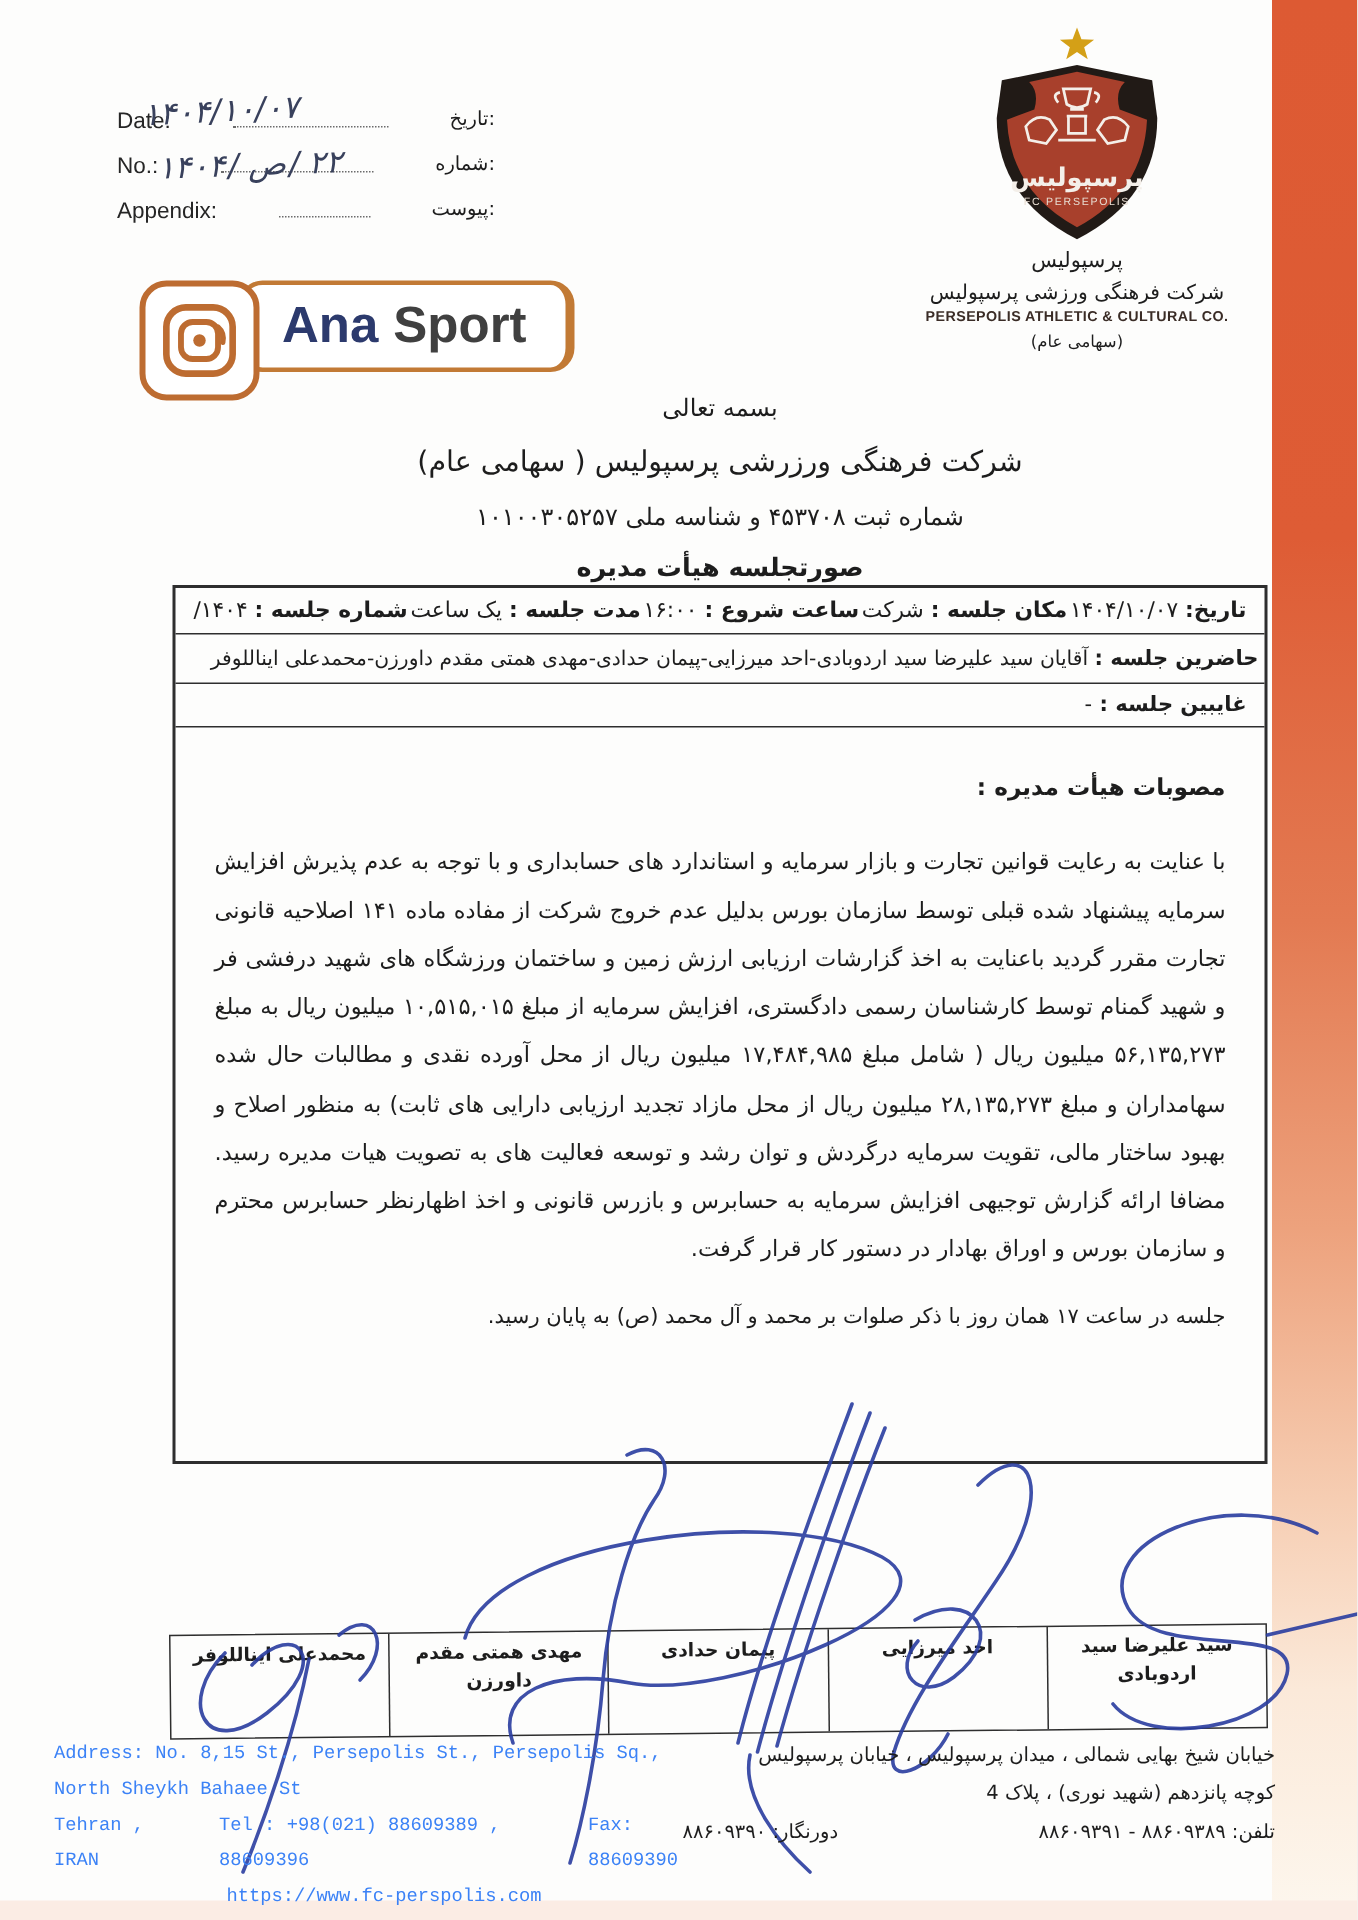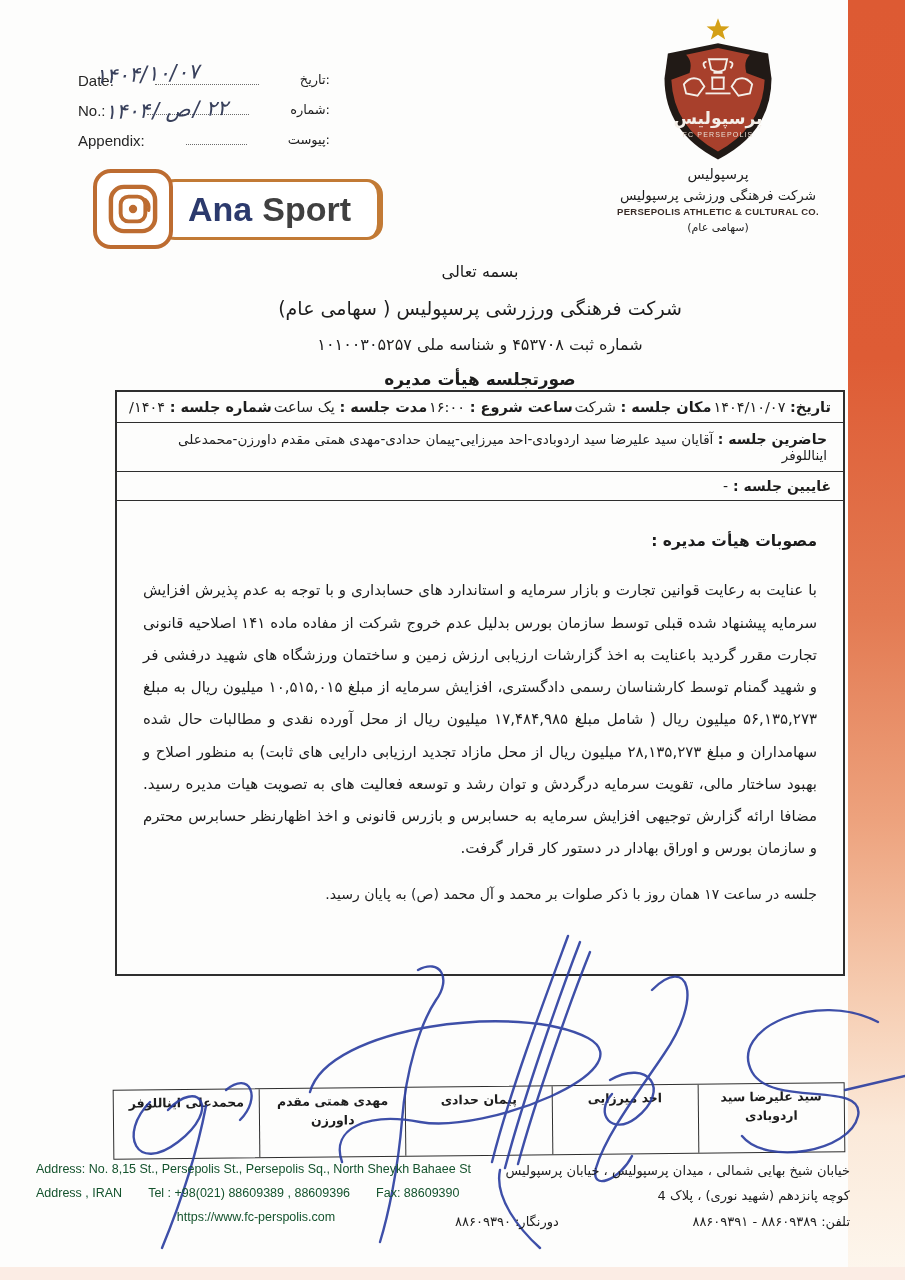--- a/index.html
+++ b/index.html
@@ -15,21 +15,21 @@
   .frow{display:flex;align-items:flex-start;margin-bottom:13px;gap:35px;}
   .frow .en{font-family:"Liberation Sans",sans-serif;color:#262626;white-space:nowrap;}
   .frow .dots{flex:1;border-bottom:1.5px dotted #6b6b6b;margin:0 6px 3px 6px;height:12px;}
   .frow .fa{font-size:13px;white-space:nowrap;}
   .hand{position:absolute;color:#39415c;font-size:21px;letter-spacing:4px;transform:rotate(-3deg);
         font-style:italic;direction:ltr;display:flex;gap:2px;}
   .hand1{left:95px;top:62px;}
   .hand2{left:105px;top:98px;transform:rotate(-2deg);}
 
   
-  .anasport{position:absolute;left:93px;top:169px;display:flex;align-items:center;}
+  .anasport{position:absolute;left:93px;top:187px;display:flex;align-items:flex-start;}
   .ana-icon{width:72px;height:72px;border:4px solid #bd6c31;border-radius:18px;background:#fff;
             display:flex;align-items:center;justify-content:center;position:relative;z-index:2;}
   .ana-pill{margin-left:-14px;border:3px solid #c27a35;border-right-width:6px;border-radius:16px;
             background:#fff;padding:8px 26px 8px 26px;font-weight:bold;font-size:34px;
             font-family:"Liberation Sans",sans-serif;display:flex;gap:10px;align-items:baseline;}
   .ana-blue{color:#2c3a6d;}
   .ana-orange{color:#404040;}
 
   
   .crest{position:absolute;left:648px;top:16px;width:140px;text-align:center;}
@@ -46,41 +46,41 @@
   .t-reg{font-size:16px;margin-bottom:15px;}
   .t-doc{font-size:17px;font-weight:bold;}
 
   
   .mtable{position:absolute;left:115px;top:390px;width:730px;height:586px;border:2px solid #2e2e2e;
           direction:rtl;box-sizing:border-box;}
   .mrow{border-bottom:1.5px solid #2e2e2e;box-sizing:border-box;}
   .mrow1{display:flex;align-items:center;justify-content:space-between;padding:7px 12px;font-size:14.5px;}
   .mrow1 .pair{white-space:nowrap;}
   .lbl{font-weight:bold;}
-  .mrow2{padding:8px 16px;font-size:13.5px;}
+  .mrow2{padding:8px 4px;font-size:13.5px;}
   .mrow3{padding:6px 12px;font-size:14px;font-weight:bold;}
   .mbody{padding:14px 26px;font-size:15px;text-align:justify;line-height:2.15;}
   .mbody .intro{margin:0 0 14px 0;}
   .mbody .res-head{font-weight:bold;font-size:15.5px;margin:10px 0 16px 0;}
   .mbody .res-body{margin:0 0 4px 0;}
   .mbody .closing{font-size:14px;}
 
   
   .sigtable{position:absolute;left:113px;top:1086px;width:732px;height:70px;display:flex;direction:rtl;
             border:1.5px solid #2e2e2e;box-sizing:border-box;transform:rotate(-0.6deg);background:transparent;}
   .sigcell{flex:1;border-left:1.5px solid #2e2e2e;box-sizing:border-box;text-align:center;
            font-size:12.5px;font-weight:bold;padding-top:4px;line-height:1.5;}
   .sigcell:last-child{border-left:none;}
 
   
   .ink{position:absolute;left:0;top:930px;width:905px;height:340px;pointer-events:none;}
 
   
-  .footer-en{position:absolute;left:36px;top:1158px;width:440px;font-family:Liberation Sans, sans-serif;
-             font-size:12.5px;color:#14532d;line-height:1.9;}
+  .footer-en{position:absolute;left:36px;top:1158px;width:440px;font-family:Liberation Mono, monospace;
+             font-size:12.5px;color:#3b82f6;line-height:1.9;}
   .footer-en .l2{display:flex;gap:26px;}
   .footer-en .l3{text-align:center;}
   .footer-fa{position:absolute;left:455px;top:1158px;width:395px;direction:rtl;font-size:13px;line-height:1.95;}
   .footer-fa .l3{display:flex;justify-content:space-between;}
 </style>
 </head>
 <body>
 
 <div class="page">
   <div class="orange-band"></div>
@@ -208,21 +208,21 @@
 
       <path d="M150 172 C118 204 136 244 178 212 C222 178 198 148 168 180"></path>
       <path d="M206 176 C196 228 176 284 162 318"></path>
       <path d="M226 160 C250 140 262 168 240 190"></path>
     </g>
   </svg>
 
   <div class="footer-en">
     <div>Address: No. 8,15 St., Persepolis St., Persepolis Sq., North Sheykh Bahaee St</div>
     <div class="l2">
-      <span>Address , IRAN</span>
+      <span>Tehran , IRAN</span>
       <span>Tel : +98(021) 88609389 , 88609396</span>
       <span>Fax: 88609390</span>
     </div>
     <div class="l3">https://www.fc-perspolis.com</div>
   </div>
   <div class="footer-fa">
     <div>خیابان شیخ بهایی شمالی ، میدان پرسپولیس ، خیابان پرسپولیس</div>
     <div>کوچه پانزدهم (شهید نوری) ، پلاک 4</div>
     <div class="l3">
       <span>تلفن: ۸۸۶۰۹۳۸۹ - ۸۸۶۰۹۳۹۱</span>

